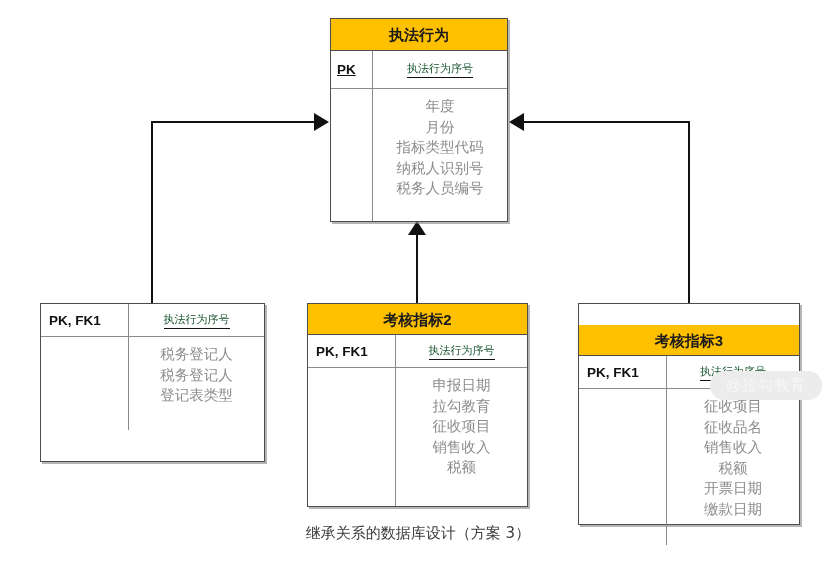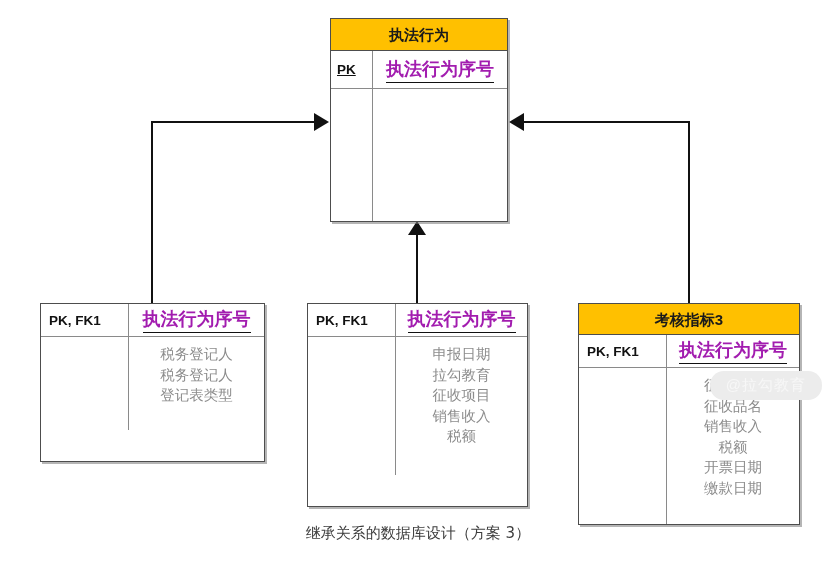--- a/index.html
+++ b/index.html
@@ -47,23 +47,23 @@
     font-weight:bold;
     font-size:13.5px;
     color:#111;
     padding-left:8px;
     white-space:nowrap;
   }
   .pkfield{
     box-sizing:border-box;
     border-bottom:1.5px solid #8a8a8a;
     display:flex;align-items:center;justify-content:center;
-    font-weight:bold;
-    font-size:18px;
-    color:#a21caf;
+    font-weight:normal;
+    font-size:11px;
+    color:#14532d;
     white-space:nowrap;
   }
   .pkfield span{border-bottom:1.6px solid #111;padding-bottom:1px;}
   .attrs{
     box-sizing:border-box;
     flex:1;
     display:flex;flex-direction:column;
     align-items:center;
     justify-content:flex-start;
     padding-top:7px;
@@ -133,20 +133,27 @@
     <div class="ent-header" style="height:32px;">执法行为</div>
     <div class="ent-body" style="height:170px;">
       <div class="col-key" style="width:42px;">
         <div class="keyrow" style="height:38px;padding-left:6px;text-decoration:underline;">PK</div>
         <div class="keyfiller"></div>
       </div>
       <div class="col-field">
         <div class="pkfield" style="height:38px;">
           <span>执法行为序号</span>
         </div>
+        <div class="attrs">
+          <div class="attr">年度</div>
+          <div class="attr">月份</div>
+          <div class="attr">指标类型代码</div>
+          <div class="attr">纳税人识别号</div>
+          <div class="attr">税务人员编号</div>
+        </div>
       </div>
     </div>
   </div>
 
   <div class="entity" style="left:40px;top:303px;width:225px;height:159px;">
     <div class="ent-body" style="height:126px;">
       <div class="col-key" style="width:88px;">
         <div class="keyrow" style="height:33px;">PK, FK1</div>
         <div class="keyfiller"></div>
       </div>
@@ -157,20 +164,21 @@
         <div class="attrs">
           <div class="attr">税务登记人</div>
           <div class="attr">税务登记人</div>
           <div class="attr">登记表类型</div>
         </div>
       </div>
     </div>
   </div>
 
   <div class="entity" style="left:307px;top:303px;width:221px;height:204px;">
+    <div class="ent-header" style="height:31px;">考核指标2</div>
     <div class="ent-body" style="height:171px;">
       <div class="col-key" style="width:88px;">
         <div class="keyrow" style="height:33px;">PK, FK1</div>
         <div class="keyfiller"></div>
       </div>
       <div class="col-field">
         <div class="pkfield" style="height:33px;">
           <span>执法行为序号</span>
         </div>
         <div class="attrs">
@@ -178,21 +186,21 @@
           <div class="attr">拉勾教育</div>
           <div class="attr">征收项目</div>
           <div class="attr">销售收入</div>
           <div class="attr">税额</div>
         </div>
       </div>
     </div>
   </div>
 
   <div class="entity" style="left:578px;top:303px;width:222px;height:222px;">
-    <div class="ent-header" style="height:31px;">考核指标3</div>
+    <div class="ent-header" style="height:31px;margin-top:21px;">考核指标3</div>
     <div class="ent-body" style="height:189px;">
       <div class="col-key" style="width:88px;">
         <div class="keyrow" style="height:33px;">PK, FK1</div>
         <div class="keyfiller"></div>
       </div>
       <div class="col-field">
         <div class="pkfield" style="height:33px;">
           <span>执法行为序号</span>
         </div>
         <div class="attrs">

